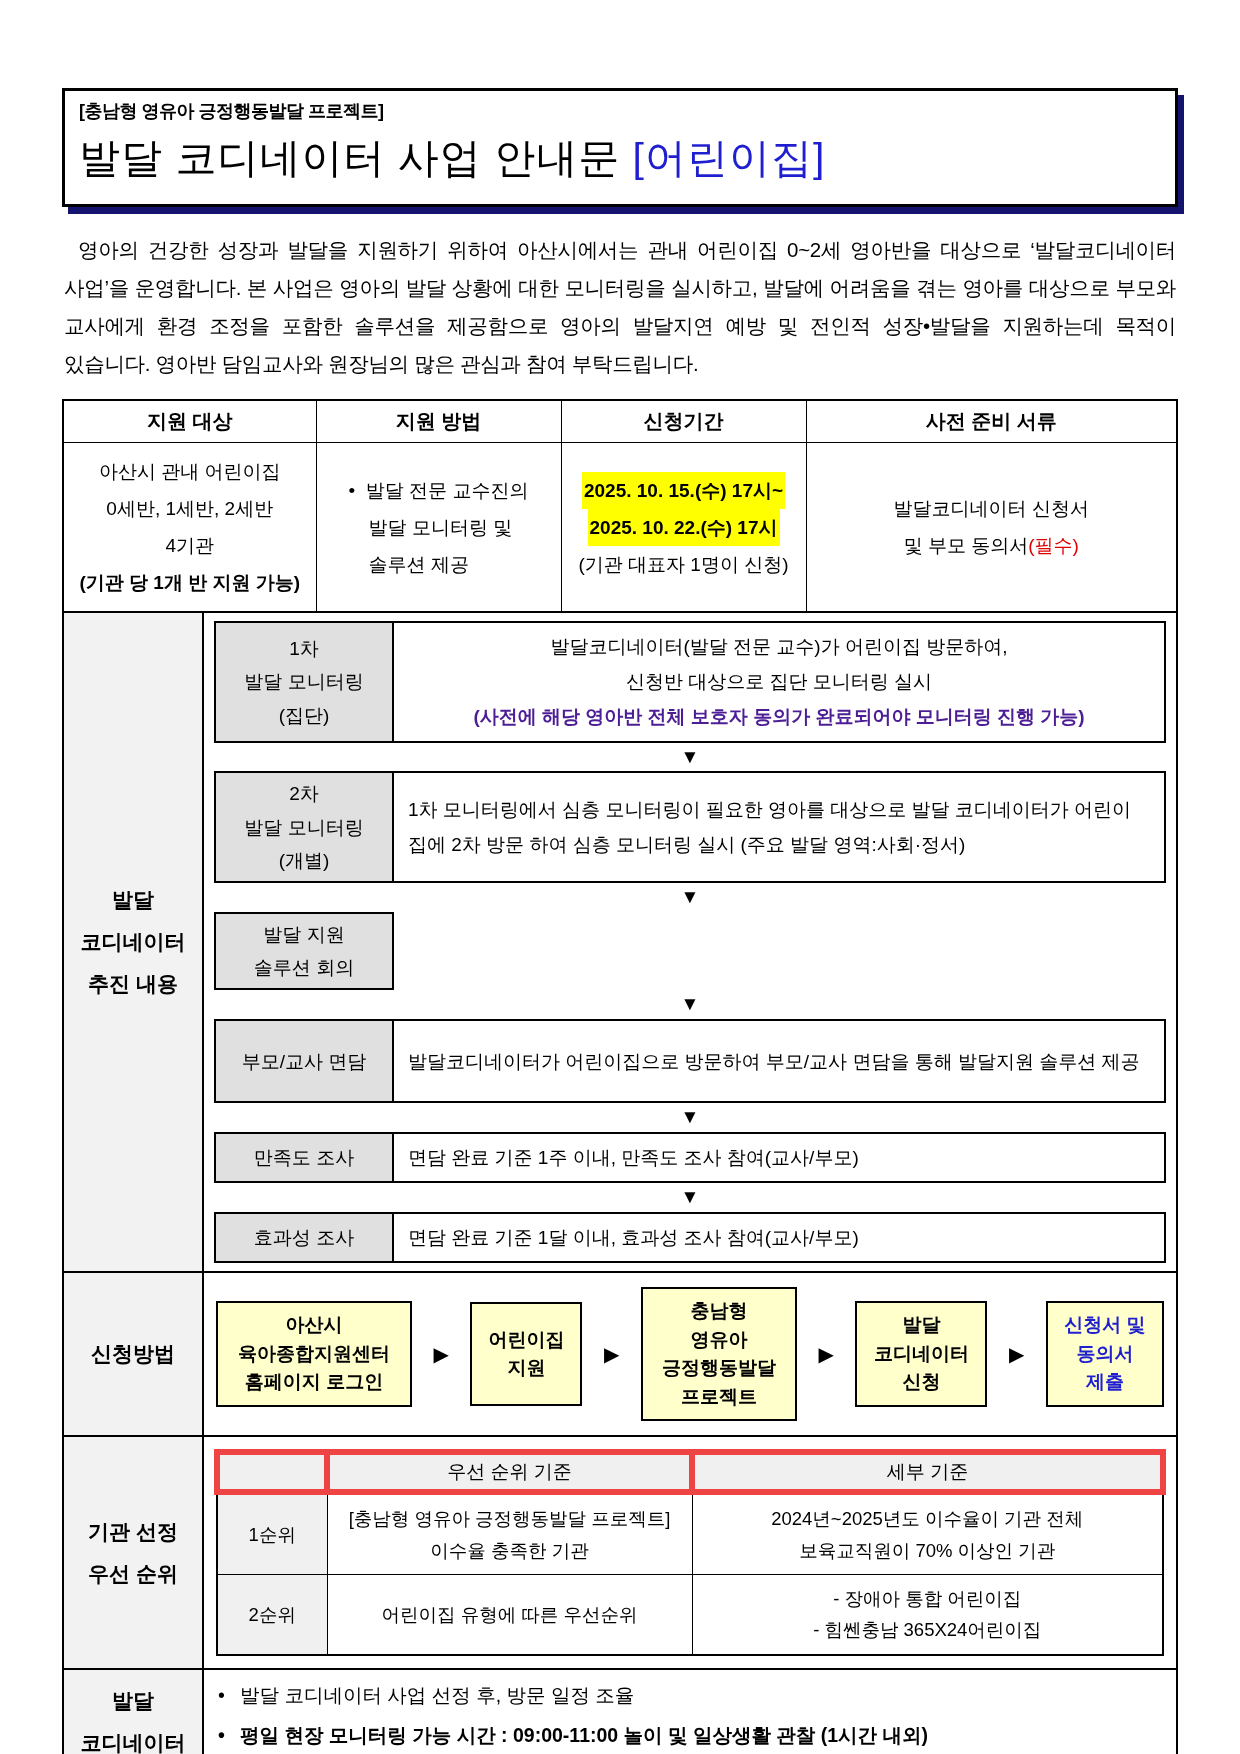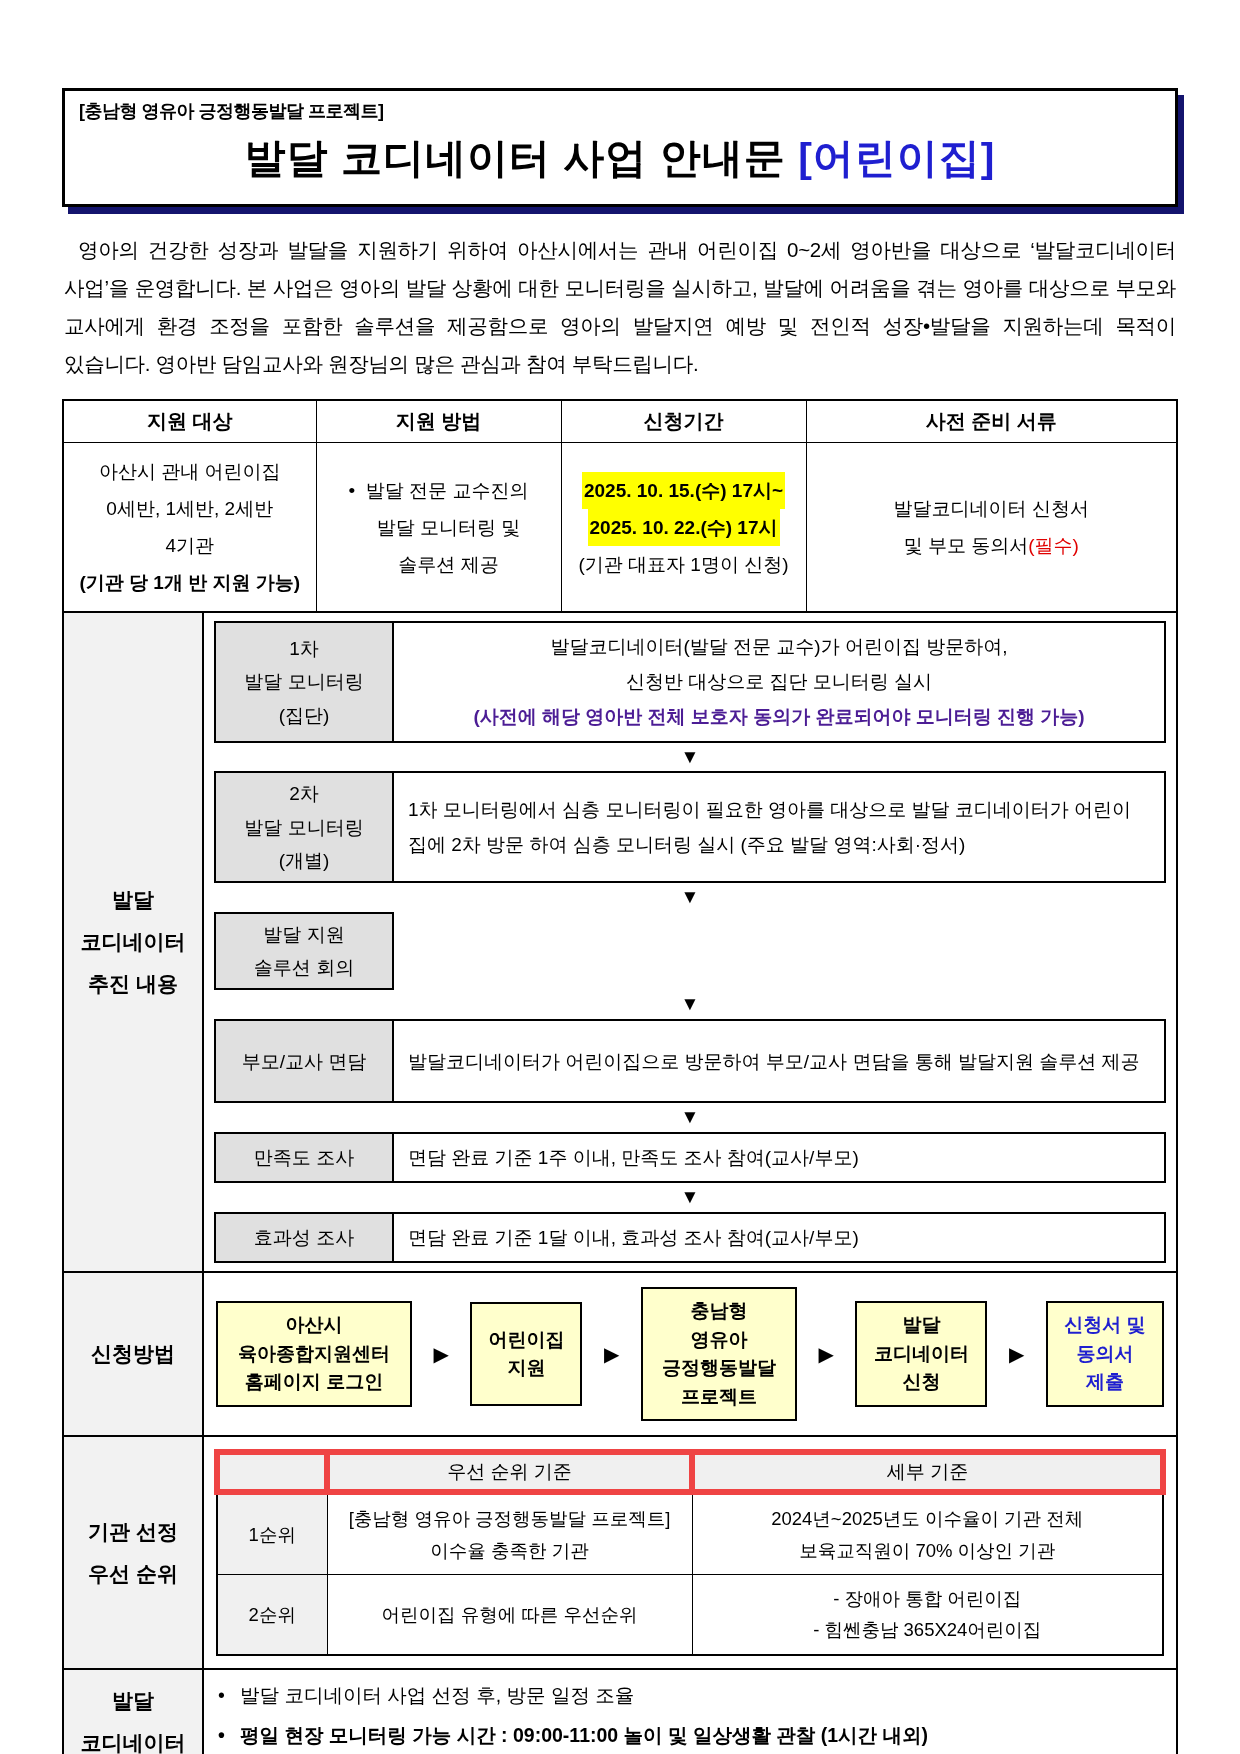--- a/index.html
+++ b/index.html
@@ -2,35 +2,35 @@
 <html><head>
 <meta charset="utf-8">
 <style>
   * { margin:0; padding:0; box-sizing:border-box; }
   body { background:#ffffff; font-family:"Liberation Sans","DejaVu Sans",sans-serif; color:#000; }
   .page { width:1240px; min-height:1754px; margin:0 auto; background:#fff; padding:88px 62px 40px; position:relative; }
 
   
   .title-box { border:3px solid #000; box-shadow:6px 7px 0 #14146e; padding:8px 14px 18px; }
   .project-tag { font-weight:bold; font-size:18px; letter-spacing:-0.5px; }
-  .main-title { text-align:center; font-size:41px; font-weight:bold; letter-spacing:1px; margin-top:8px; }
+  .main-title { text-align:left; font-size:41px; font-weight:normal; letter-spacing:1px; margin-top:8px; }
   .title-suffix { color:#1f1fd0; }
 
   
   .intro { font-size:20.5px; line-height:38px; text-align:justify; word-break:keep-all; margin:24px 2px 16px; text-indent:14px; letter-spacing:-0.3px; }
 
   
   table.info { width:100%; border-collapse:collapse; border:2px solid #000; }
   table.info th { border:1px solid #000; font-size:20px; font-weight:bold; padding:7px 4px; background:#fff; }
   table.info td { border:1px solid #000; font-size:19px; text-align:center; padding:10px 8px; line-height:1.95; vertical-align:middle; }
   .bold { font-weight:bold; }
   .hl { background:#ffff00; font-weight:bold; display:inline-block; padding:0 2px; }
   .red { color:#e00000; }
   .method-cell { text-align:center; }
-  .method-inner { display:inline-block; text-align:center; }
+  .method-inner { display:inline-block; text-align:left; }
 
   
   .main-table { border:2px solid #000; border-top:none; }
   .mt-row { display:flex; align-items:stretch; border-top:2px solid #000; }
   .mt-row:first-child { border-top:none; }
   .sec-label { width:140px; min-width:140px; background:#f2f2f2; border-right:2px solid #000; display:flex; flex-direction:column; justify-content:center; align-items:center; font-weight:bold; font-size:21px; line-height:2.0; text-align:center; padding:10px 4px; }
   .sec-content { flex:1; padding:8px 10px; }
 
   
   .step { display:flex; align-items:stretch; }

